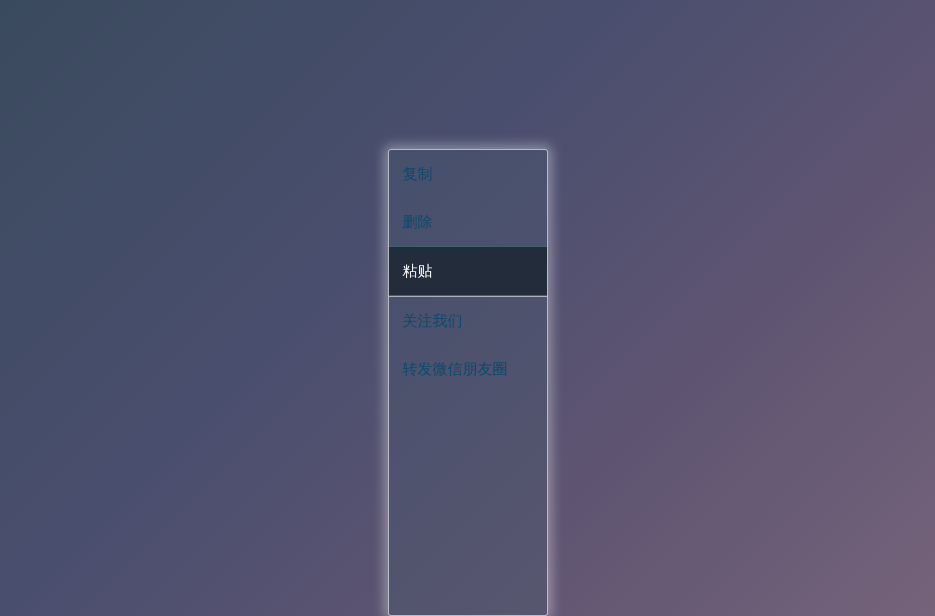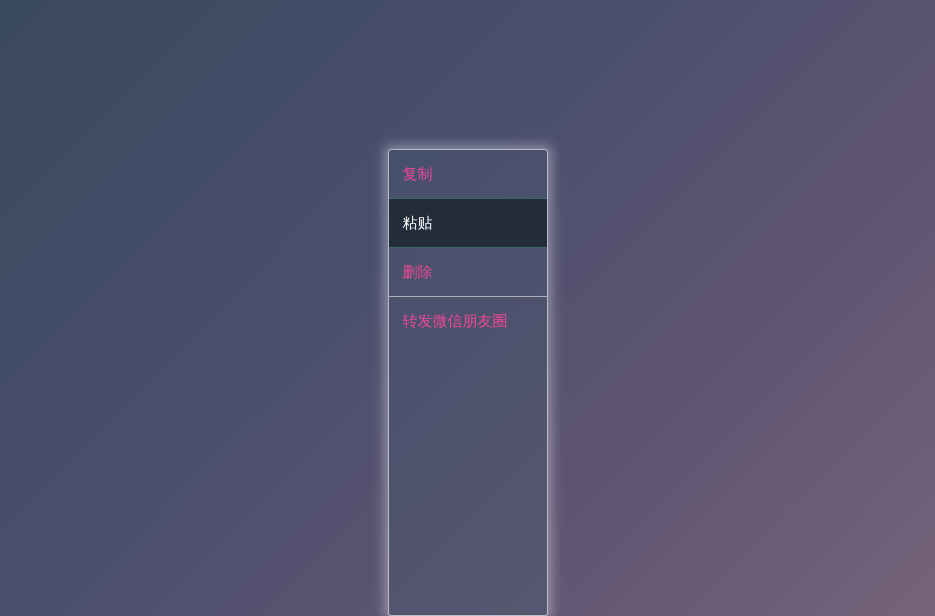--- a/index.html
+++ b/index.html
@@ -26,38 +26,39 @@
       backdrop-filter: blur(0.5px);
     }
     .menu-group {
       border-bottom: 1px solid rgba(255, 255, 255, 0.55);
     }
     .menu-group:last-child {
       border-bottom: none;
     }
     .menu-item {
       padding: 15px 14px;
-      color: #ec4899;
+      color: #0c4a6e;
       font-size: 15px;
       line-height: 1.2;
       cursor: pointer;
       user-select: none;
     }
     .menu-item.active {
       background: #222c3a;
       border-top: 1px solid rgba(120, 200, 200, 0.35);
       border-bottom: 1px solid rgba(120, 200, 200, 0.35);
       color: #f5f5f5;
     }
   </style>
 </head>
 <body>
 
 <div class="context-menu">
   <div class="menu-group">
     <div class="menu-item">复制</div>
+    <div class="menu-item">删除</div>
     <div class="menu-item active">粘贴</div>
-    <div class="menu-item">删除</div>
   </div>
   <div class="menu-group">
+    <div class="menu-item">关注我们</div>
     <div class="menu-item">转发微信朋友圈</div>
   </div>
 </div>
 
 </body></html>

